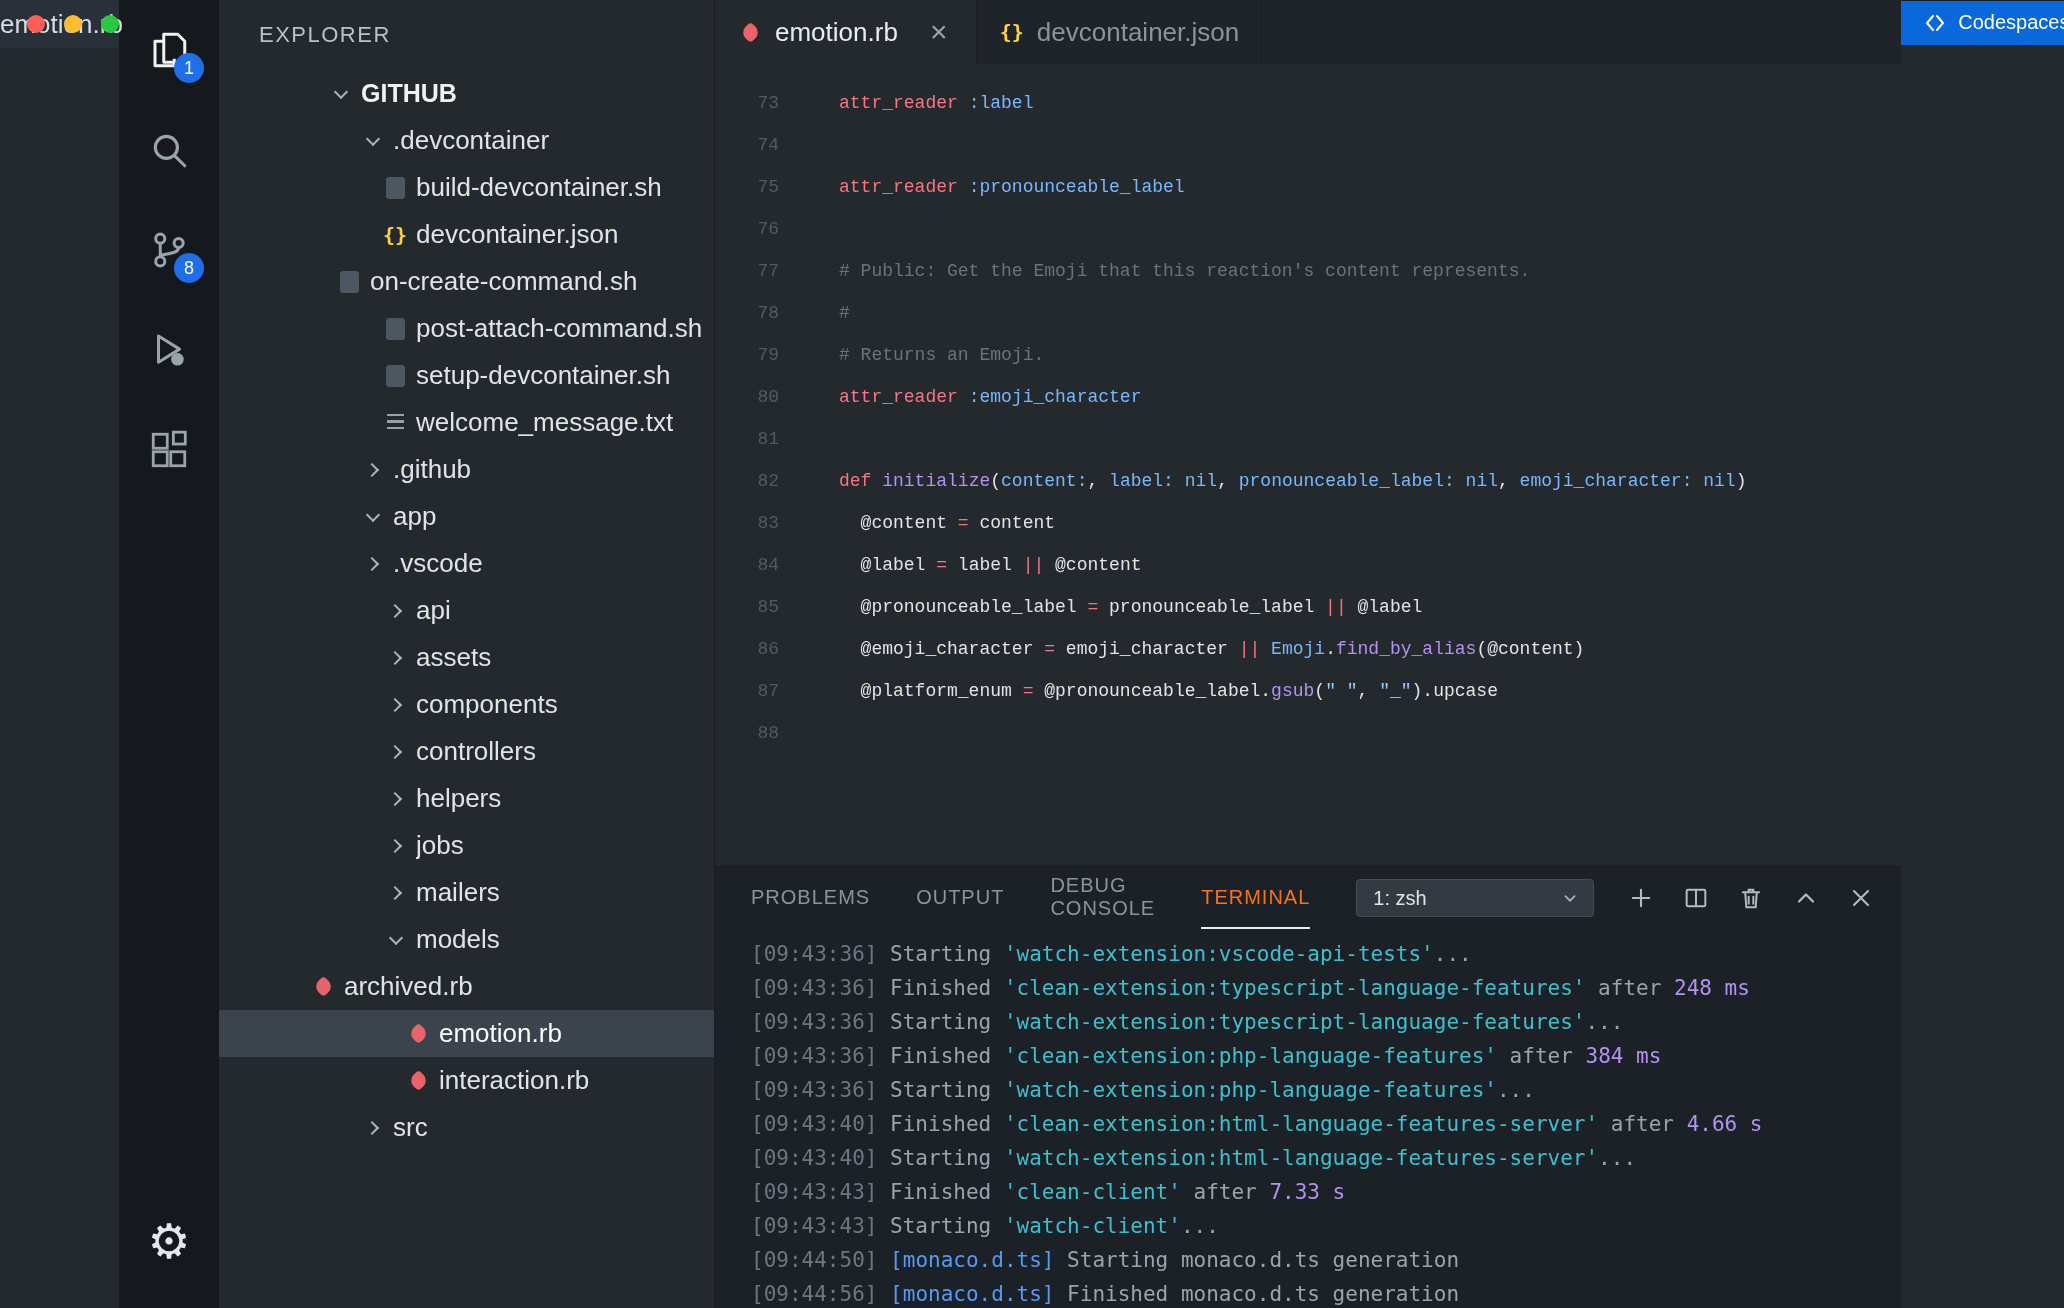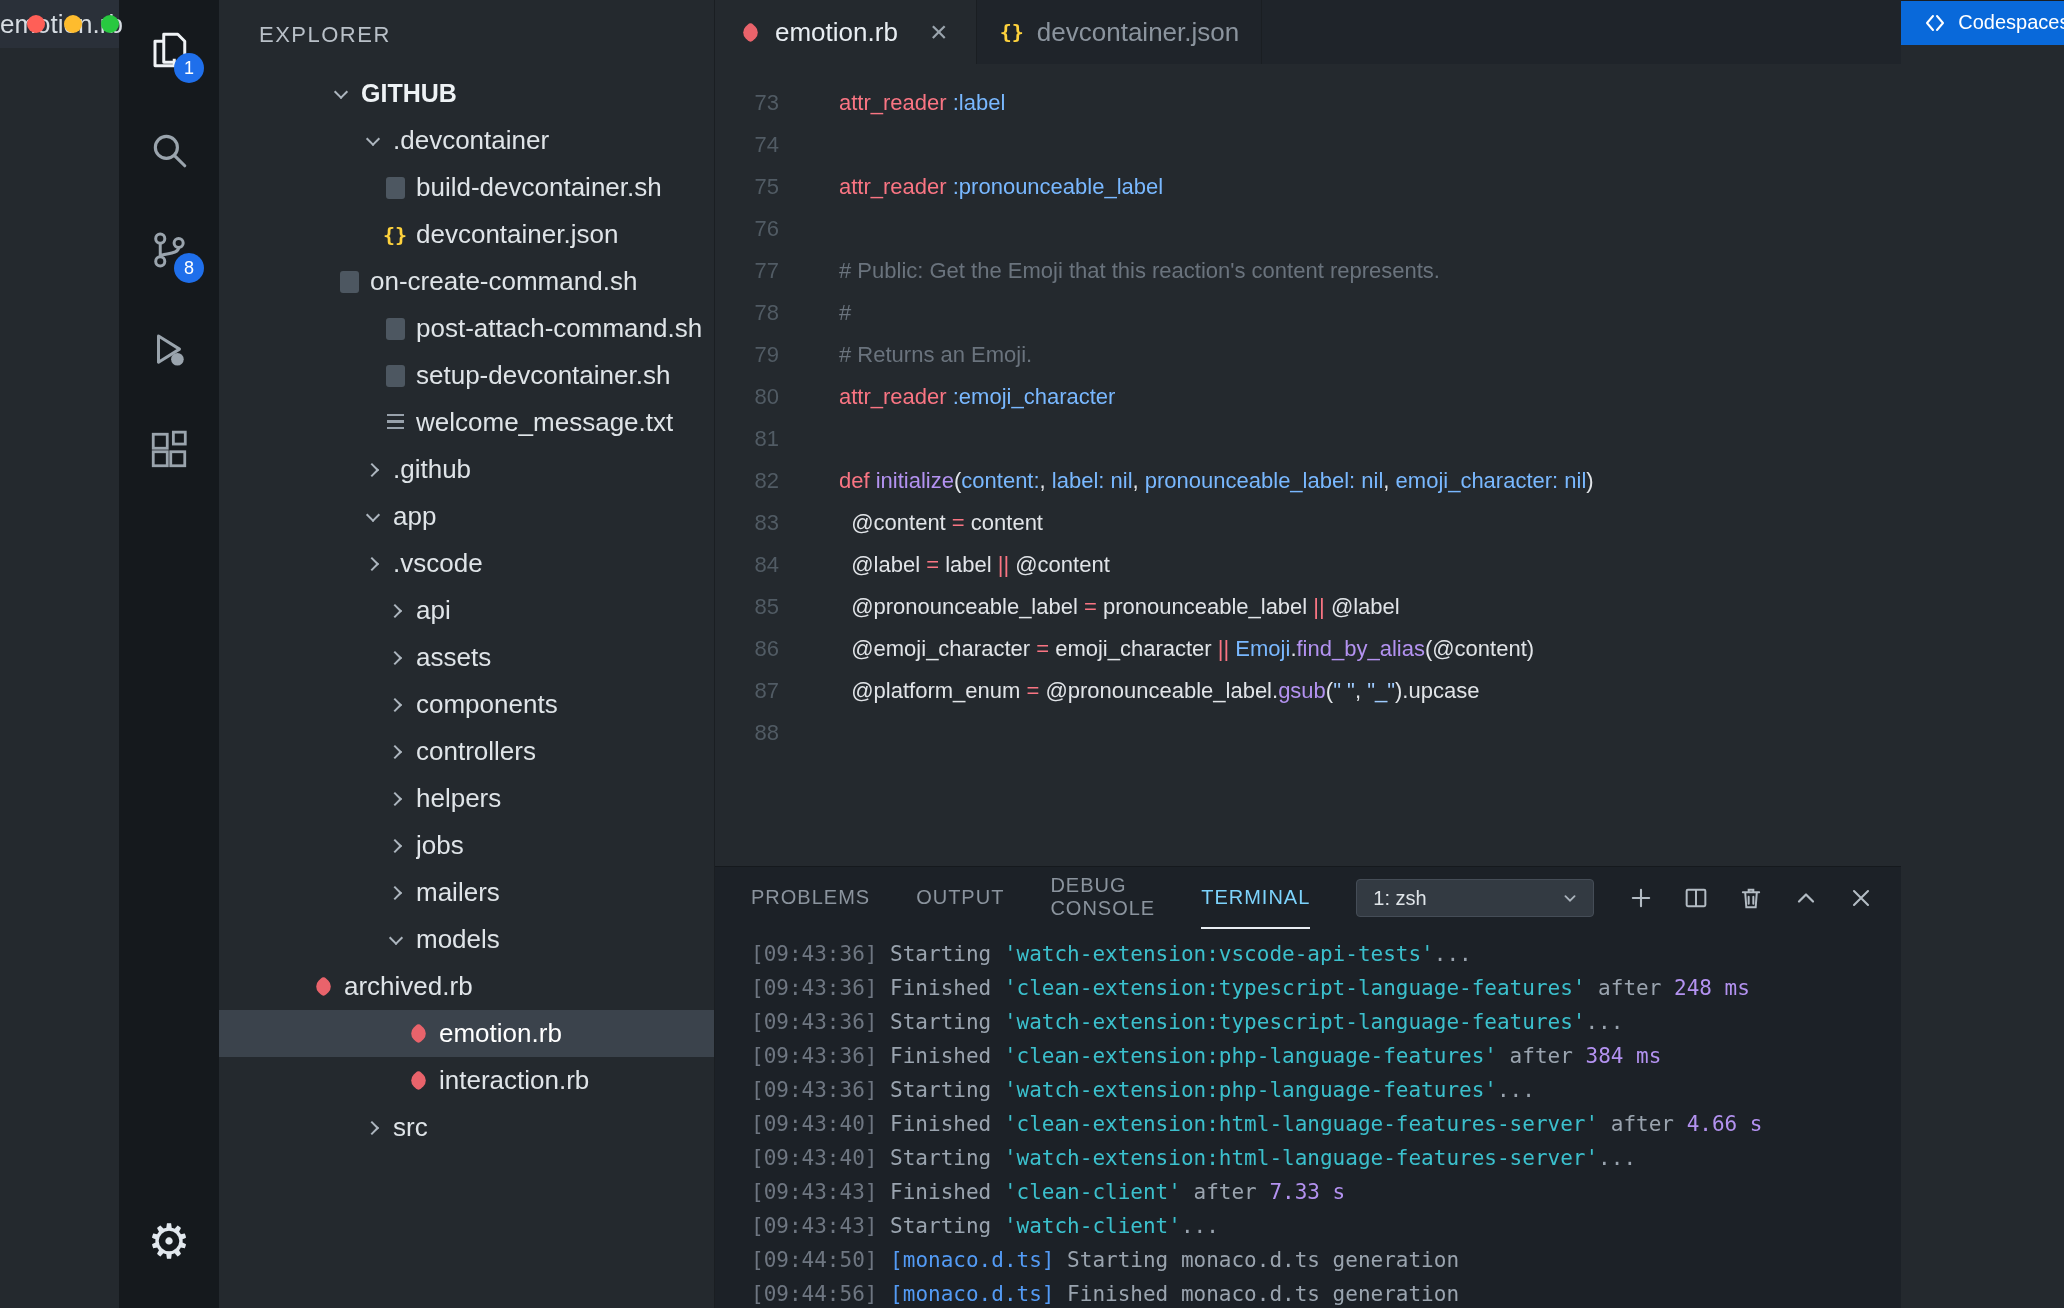--- a/index.html
+++ b/index.html
@@ -48,34 +48,34 @@
   
   .editor-col{flex:1;display:flex;flex-direction:column;min-width:0;background:#24292e;}
   .tabbar{height:64px;background:#1f242a;display:flex;flex:0 0 auto;}
   .tab{display:flex;align-items:center;padding:0 22px;gap:12px;font-size:26px;border-right:1px solid #1a1e22;cursor:pointer;}
   .tab.active{background:#24292e;color:#e8edf2;}
   .tab.inactive{color:#8b949e;}
   .tab .fi{margin-right:0;}
   .tab-close{width:30px;height:30px;margin-left:14px;display:flex;align-items:center;justify-content:center;color:#9aa4ad;font-size:30px;border-radius:5px;}
   .tab-close::before{content:"×";}
 
-  .code-area{flex:1;min-height:0;overflow:hidden;padding-top:18px;font-family:Liberation Sans, sans-serif;font-size:22px;}
+  .code-area{flex:1;min-height:0;overflow:hidden;padding-top:18px;font-family:Liberation Mono, monospace;font-size:18px;}
   .code-line{height:42px;display:flex;align-items:center;white-space:pre;}
   .line-number{width:110px;padding-right:46px;text-align:right;color:#515b64;flex:0 0 auto;}
   .code-text{padding-left:14px;}
 
   .tk-kw{color:#f97583;} .tk-sym{color:#79b8ff;} .tk-cm{color:#6a737d;} .tk-fn{color:#b392f0;}
   .tk-str{color:#9ecbff;} .tk-pl{color:#e1e4e8;} .tk-const{color:#79b8ff;}
   .tk-ts{color:#6e7681;} .tk-tp{color:#9aa4af;} .tk-cy{color:#3bc0cd;} .tk-mg{color:#b392f0;} .tk-bl{color:#539bf5;}
 
   
   .panel{height:442px;background:#1c2127;border-top:1px solid #15191d;flex:0 0 auto;display:flex;flex-direction:column;min-width:0;}
   .panel-header{height:62px;flex:0 0 auto;display:flex;align-items:center;padding:0 26px 0 36px;}
   .panel-tab{margin-right:46px;font-size:20px;letter-spacing:1px;color:#8b949e;height:62px;display:flex;align-items:center;border-bottom:2px solid transparent;cursor:pointer;}
-  .panel-tab.active{color:#7dd3fc;border-bottom-color:#e8edf2;}
+  .panel-tab.active{color:#f97316;border-bottom-color:#e8edf2;}
   .panel-actions{margin-left:auto;display:flex;align-items:center;gap:27px;color:#b3bcc4;}
   .panel-actions svg{width:28px;height:28px;cursor:pointer;}
   .shell-select{width:238px;height:38px;background:#333a42;border:1px solid #454d57;border-radius:4px;display:flex;align-items:center;justify-content:space-between;padding:0 12px 0 16px;color:#dfe4e8;font-size:20px;cursor:pointer;margin-right:6px;}
   .shell-select svg{width:22px;height:22px;color:#aab3bc;}
   .terminal{flex:1;min-height:0;padding:8px 0 0 36px;font-family:"DejaVu Sans Mono",monospace;font-size:21px;overflow:hidden;}
   .term-line{height:34px;display:flex;align-items:center;white-space:pre;}
 
   
   .statusbar{height:44px;background:#24292e;border-top:1px solid #1a1e22;display:flex;align-items:center;color:#ccd3da;font-size:20px;flex:0 0 auto;}
   .sb-codespaces{height:44px;background:#0969da;color:#fff;display:flex;align-items:center;gap:11px;padding:0 22px;cursor:pointer;}

